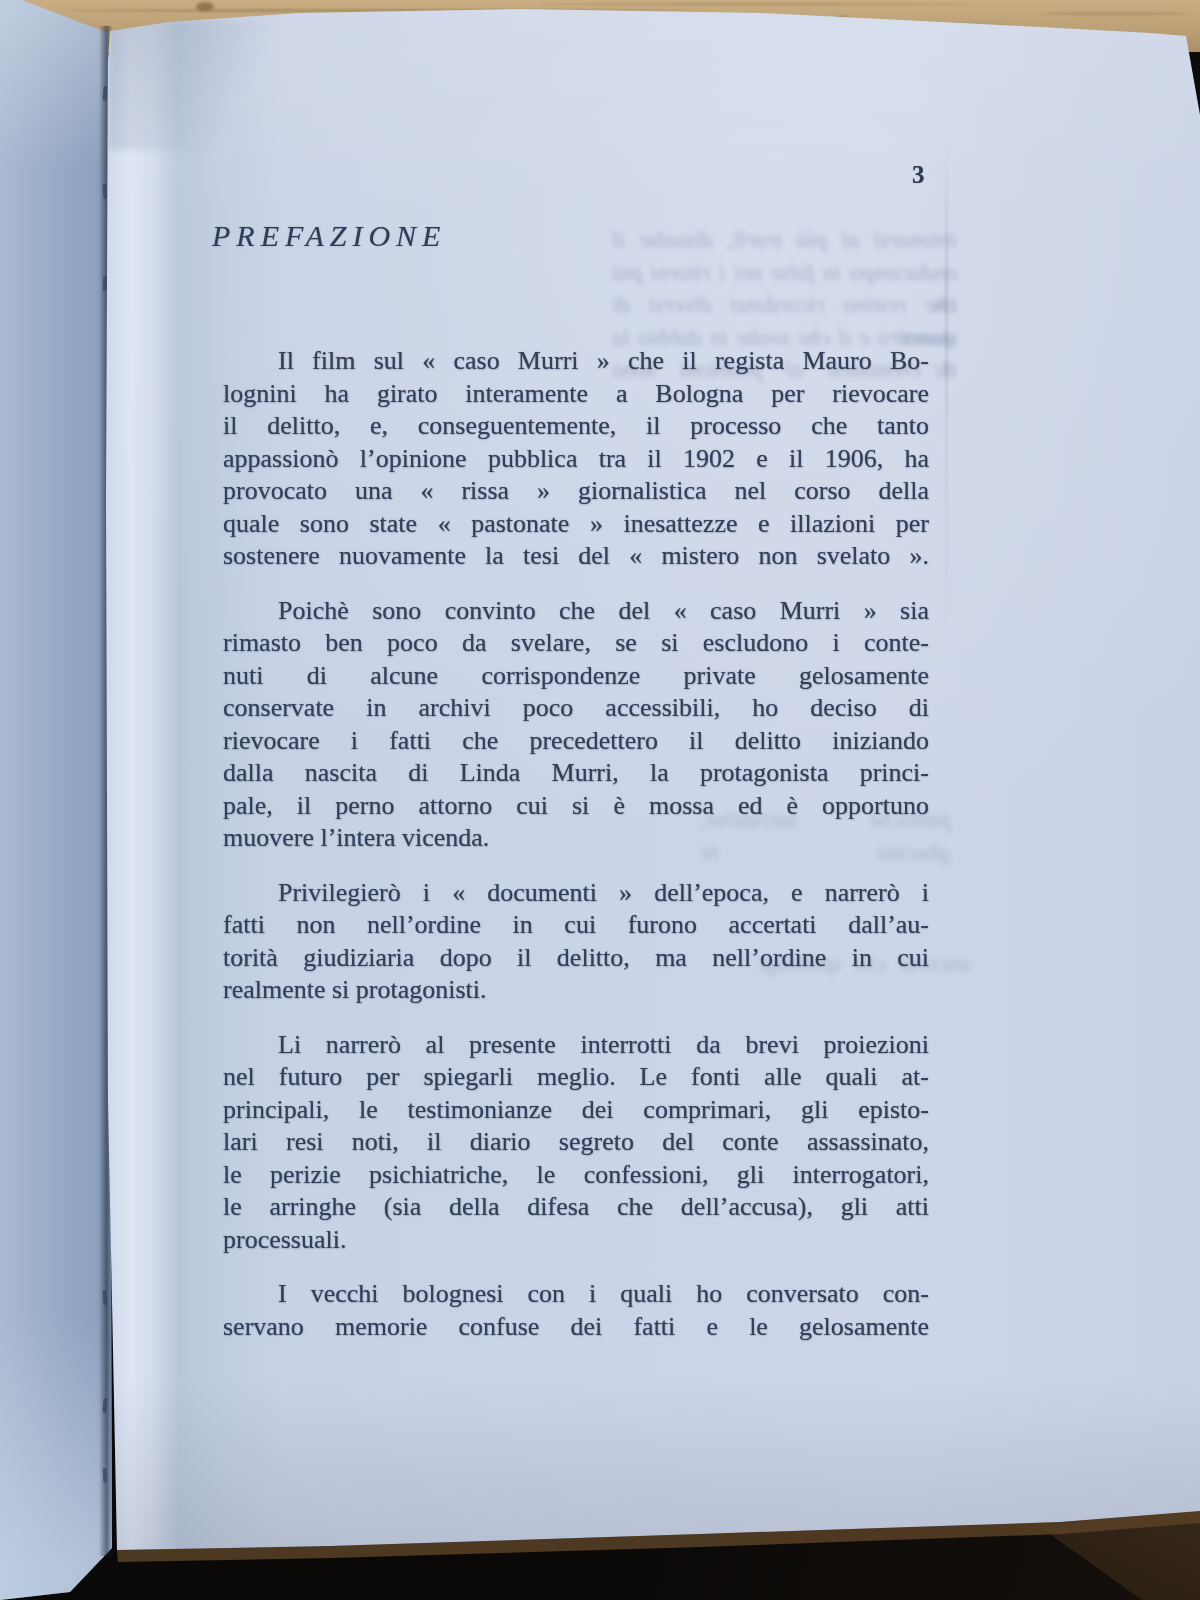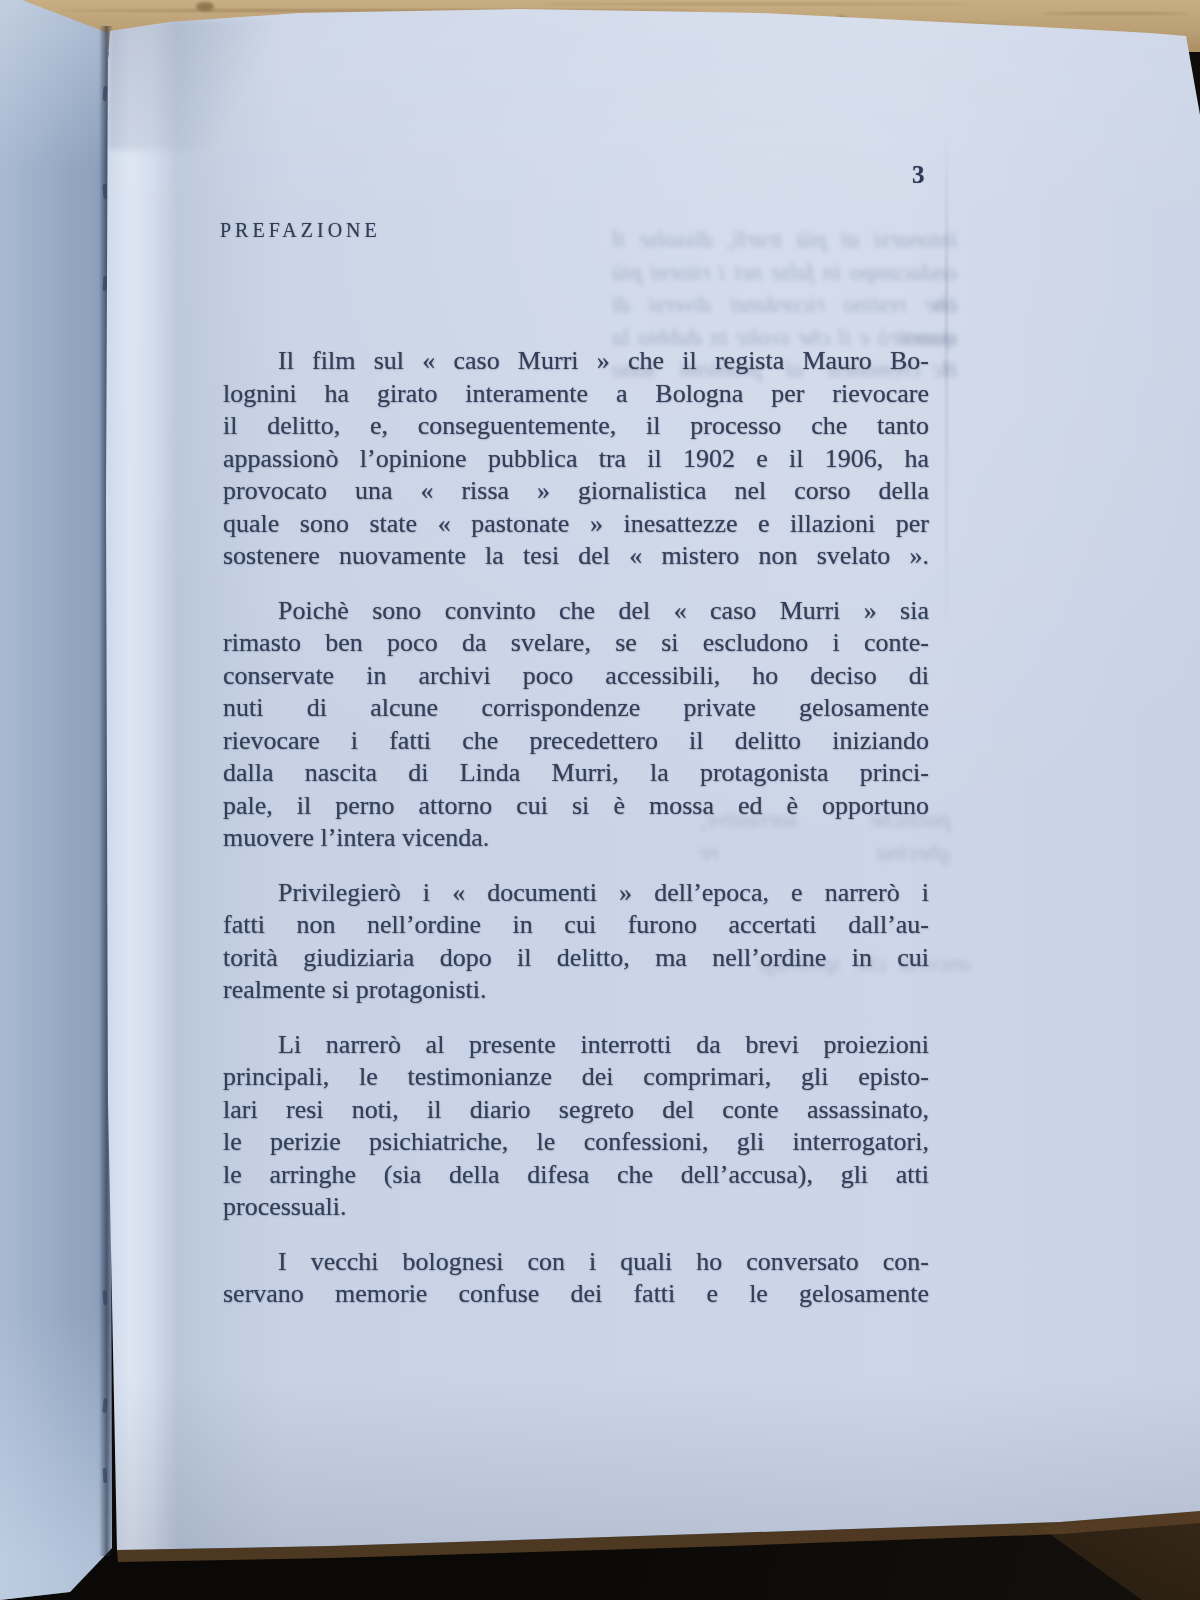--- a/index.html
+++ b/index.html
@@ -77,23 +77,24 @@
     background:linear-gradient(to bottom,rgba(110,122,150,0),rgba(110,122,150,.22) 30%,rgba(110,122,150,0));
     filter:blur(1px);
   }
   
   .ink{color:#34405a;}
   .page-number{
     position:absolute;left:912px;top:161px;font-size:25px;font-weight:700;
     color:#2c3a56;text-shadow:0 0 1px rgba(44,58,86,.6);
   }
   .heading{
-    position:absolute;left:220px;top:219px;margin:0;
-    font-size:20px;font-weight:400;letter-spacing:.2em;color:#303d58;
+    position:absolute;left:212px;top:219px;margin:0;
+    font-size:30px;font-weight:400;letter-spacing:.2em;color:#303d58;
     text-shadow:0 0 1.2px rgba(48,61,88,.55);
+    font-style:italic;
   }
   .text-block{
     position:absolute;left:223px;top:345px;width:706px;
     font-size:26px;color:#34405a;
     text-shadow:0 0 1.1px rgba(52,64,90,.6),.6px .9px 1.6px rgba(52,64,90,.22);
   }
   .para + .para{margin-top:22px;}
   .line{
     height:32.5px;line-height:32.5px;
     text-align:justify;text-align-last:justify;white-space:normal;
@@ -166,35 +167,36 @@
           <div class="line">lognini ha girato interamente a Bologna per rievocare</div>
           <div class="line">il delitto, e, conseguentemente, il processo che tanto</div>
           <div class="line">appassionò l’opinione pubblica tra il 1902 e il 1906, ha</div>
           <div class="line">provocato una « rissa » giornalistica nel corso della</div>
           <div class="line">quale sono state « pastonate » inesattezze e illazioni per</div>
           <div class="line">sostenere nuovamente la tesi del « mistero non svelato ».</div>
         </div>
         <div class="para">
           <div class="line indent">Poichè sono convinto che del « caso Murri » sia</div>
           <div class="line">rimasto ben poco da svelare, se si escludono i conte-</div>
+          <div class="line">nuti di alcune corrispondenze private gelosamente</div>
           <div class="line">conservate in archivi poco accessibili, ho deciso di</div>
-          <div class="line">nuti di alcune corrispondenze private gelosamente</div>
           <div class="line">rievocare i fatti che precedettero il delitto iniziando</div>
           <div class="line">dalla nascita di Linda Murri, la protagonista princi-</div>
           <div class="line">pale, il perno attorno cui si è mossa ed è opportuno</div>
           <div class="line short">muovere l’intera vicenda.</div>
         </div>
         <div class="para">
           <div class="line indent">Privilegierò i « documenti » dell’epoca, e narrerò i</div>
           <div class="line">fatti non nell’ordine in cui furono accertati dall’au-</div>
           <div class="line">torità giudiziaria dopo il delitto, ma nell’ordine in cui</div>
           <div class="line short">realmente si protagonisti.</div>
         </div>
         <div class="para">
           <div class="line indent">Li narrerò al presente interrotti da brevi proiezioni</div>
+          <div class="line">nel futuro per spiegarli meglio. Le fonti alle quali at-</div>
           <div class="line">principali, le testimonianze dei comprimari, gli episto-</div>
           <div class="line">lari resi noti, il diario segreto del conte assassinato,</div>
           <div class="line">le perizie psichiatriche, le confessioni, gli interrogatori,</div>
           <div class="line">le arringhe (sia della difesa che dell’accusa), gli atti</div>
           <div class="line short">processuali.</div>
         </div>
         <div class="para">
           <div class="line indent">I vecchi bolognesi con i quali ho conversato con-</div>
           <div class="line">servano memorie confuse dei fatti e le gelosamente</div>
         </div>

